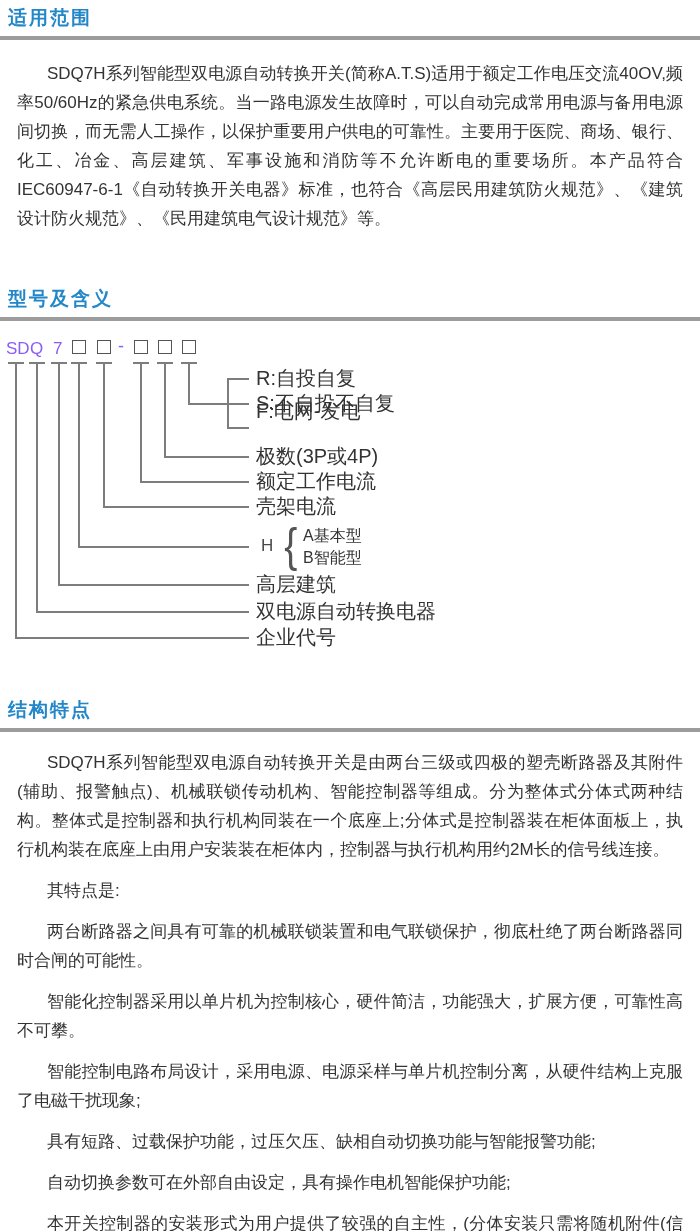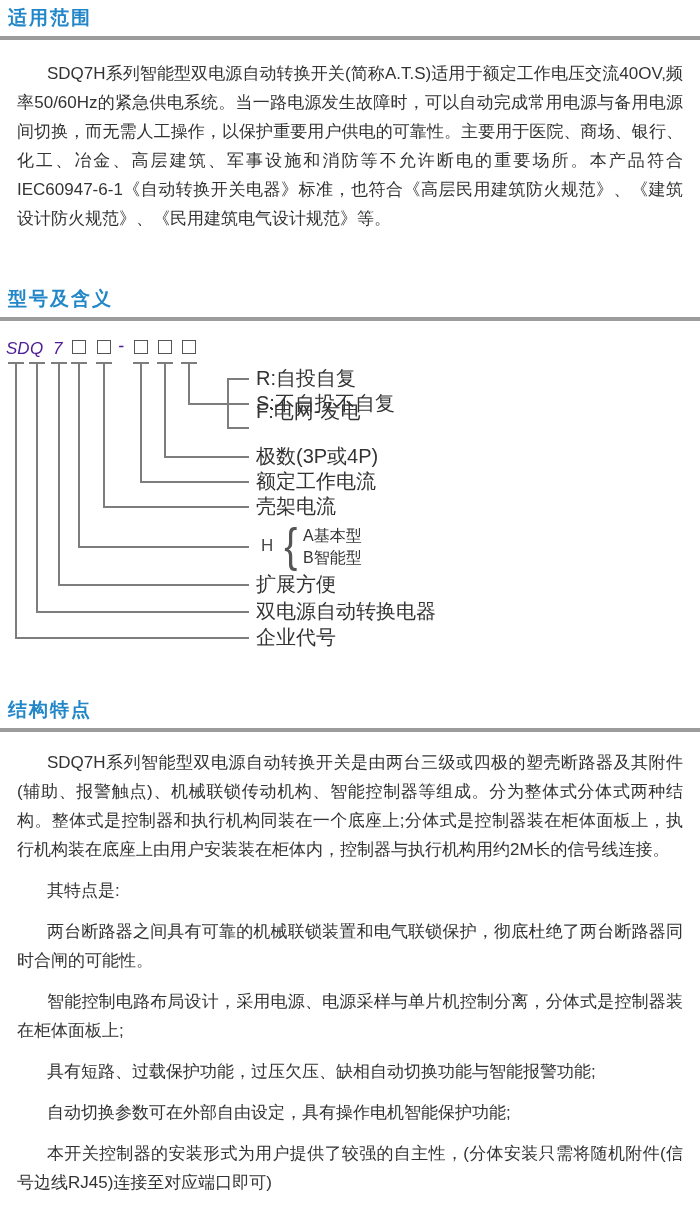--- a/index.html
+++ b/index.html
@@ -14,21 +14,21 @@
   }
   .sec-rule{height:4px;background:#9c9c9c;margin-top:3px;}
   .body-text{
     font-size:17px;line-height:29px;color:#333;
     padding:0 5px;text-align:justify;
   }
   .body-text p{margin:12px;text-indent:30px;}
   #scope-para{margin-top:19px;}
   #sec-model{margin-top:48px;}
   #diagram{position:relative;height:350px;}
-  .sym{position:absolute;font-size:17px;color:#4c1d95;line-height:17px;top:19px;font-style:italic;}
+  .sym{position:absolute;font-size:17px;color:#8b5cf6;line-height:17px;top:19px;}
   .mbox{position:absolute;width:12px;height:12px;border:1.5px solid #555;top:19px;background:#fff;}
   .tbar{position:absolute;height:2px;width:16px;background:#7d7d7d;top:41px;}
   .vl{position:absolute;width:2px;background:#7d7d7d;}
   .hl{position:absolute;height:2px;background:#7d7d7d;}
   .dlabel{position:absolute;left:256px;font-size:20px;line-height:20px;color:#333;white-space:nowrap;}
   .hletter{position:absolute;left:261px;top:215px;font-size:17px;color:#4a4a4a;line-height:20px;}
   .brace{position:absolute;left:283px;top:201px;font-size:46px;line-height:46px;font-weight:200;color:#555;transform:scaleX(.85);}
   .hopt{position:absolute;left:303px;font-size:16px;line-height:17px;color:#333;white-space:nowrap;}
   #sec-feat{margin-top:21px;}
   #feat-body{margin-top:16px;}
@@ -95,32 +95,33 @@
     <div class="dlabel" style="top:47px">R:自投自复</div>
     <div class="dlabel" style="top:72px">S:不自投不自复</div>
     <div class="dlabel" style="top:80px">F:电网-发电</div>
     <div class="dlabel" style="top:125px">极数(3P或4P)</div>
     <div class="dlabel" style="top:150px">额定工作电流</div>
     <div class="dlabel" style="top:175px">壳架电流</div>
     <div class="hletter">H</div>
     <div class="brace">{</div>
     <div class="hopt" style="top:206px">A基本型</div>
     <div class="hopt" style="top:228px">B智能型</div>
-    <div class="dlabel" style="top:253px">扩展方便</div>
+    <div class="dlabel" style="top:253px">高层建筑</div>
     <div class="dlabel" style="top:280px">双电源自动转换电器</div>
     <div class="dlabel" style="top:306px">企业代号</div>
   </div>
 </div>
 
 <div id="sec-feat">
   <div class="sec-title">结构特点</div>
   <div class="sec-rule"></div>
   <div class="body-text" id="feat-body">
     <p>SDQ7H系列智能型双电源自动转换开关是由两台三级或四极的塑壳断路器及其附件(辅助、报警触点)、机械联锁传动机构、智能控制器等组成。分为整体式分体式两种结构。整体式是控制器和执行机构同装在一个底座上;分体式是控制器装在柜体面板上，执行机构装在底座上由用户安装装在柜体内，控制器与执行机构用约2M长的信号线连接。</p>
     <p class="gap">其特点是:</p>
     <p>两台断路器之间具有可靠的机械联锁装置和电气联锁保护，彻底杜绝了两台断路器同时合闸的可能性。</p>
-    <p>智能控制电路布局设计，采用电源、电源采样与单片机控制分离，分体式是控制器装在柜体面板上;</p>
+    <p>智能化控制器采用以单片机为控制核心，硬件简洁，功能强大，扩展方便，可靠性高不可攀。</p>
+    <p>智能控制电路布局设计，采用电源、电源采样与单片机控制分离，从硬件结构上克服了电磁干扰现象;</p>
     <p>具有短路、过载保护功能，过压欠压、缺相自动切换功能与智能报警功能;</p>
     <p>自动切换参数可在外部自由设定，具有操作电机智能保护功能;</p>
     <p>本开关控制器的安装形式为用户提供了较强的自主性，(分体安装只需将随机附件(信号边线RJ45)连接至对应端口即可)</p>
 
   </div>
 </div>
 
 </body></html>

